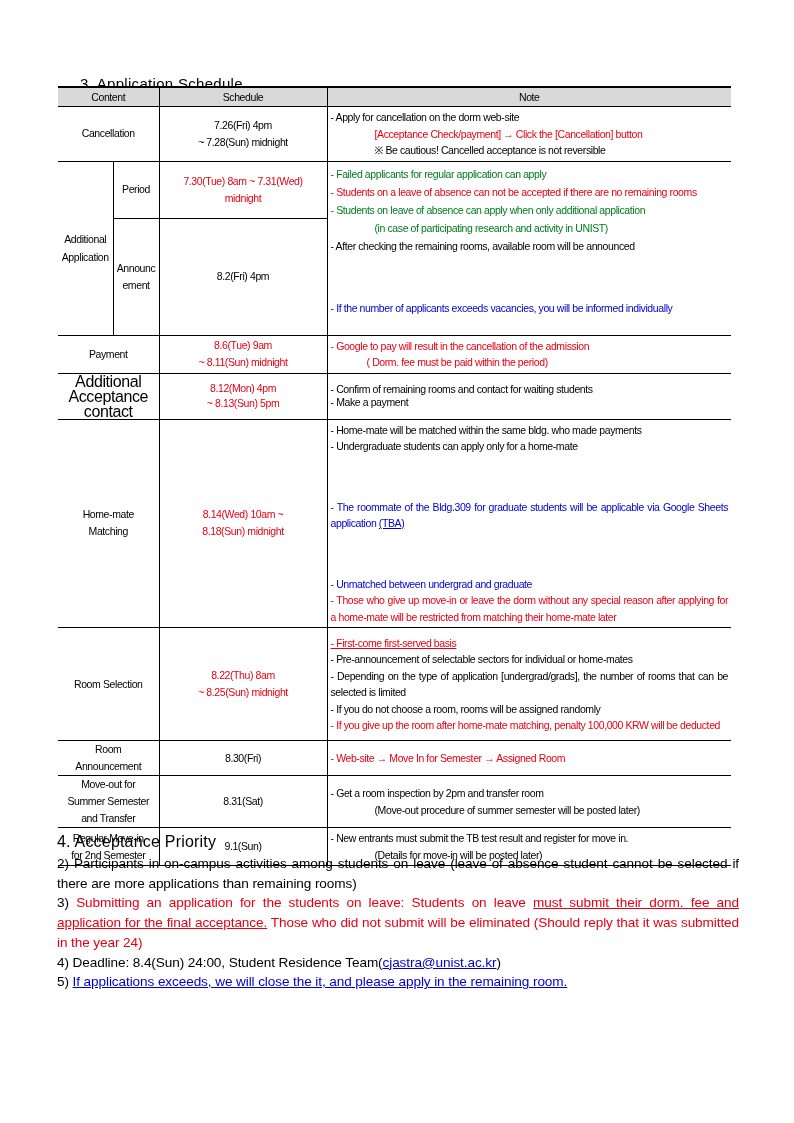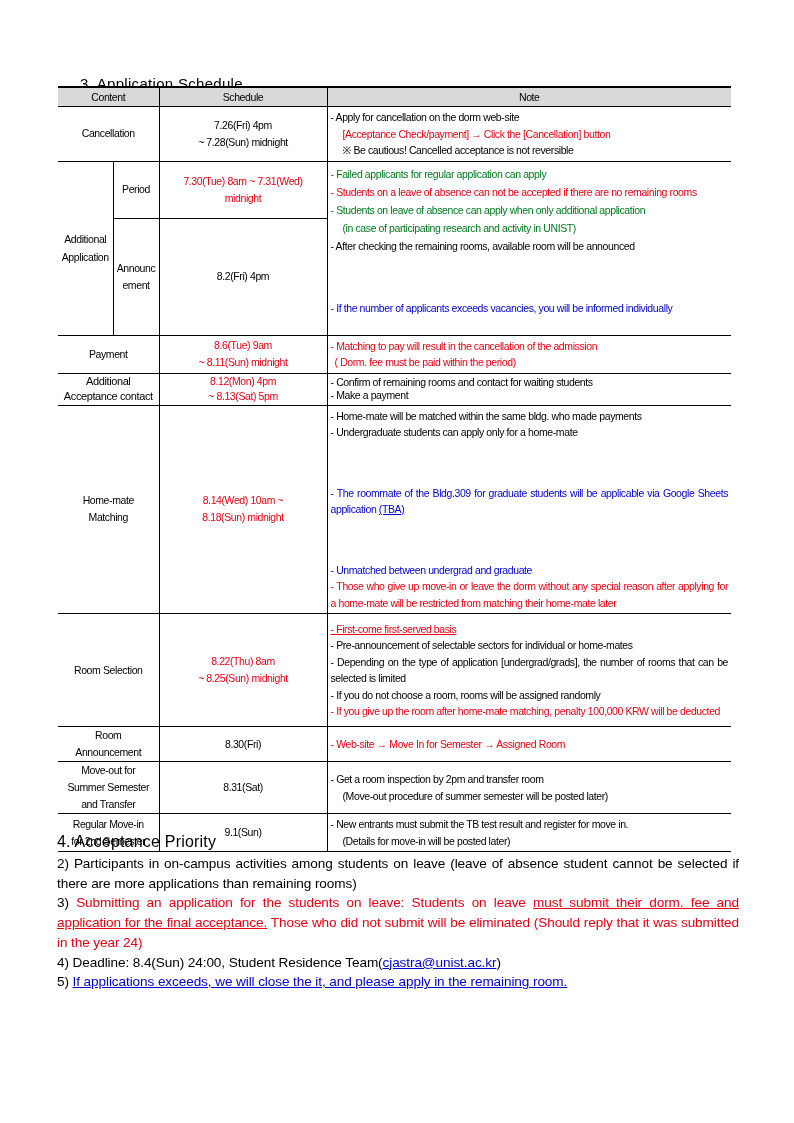--- a/index.html
+++ b/index.html
@@ -10,21 +10,21 @@
   table.sched { position: absolute; left: 58px; top: 86px; width: 673px; border-collapse: collapse;
                 table-layout: fixed; font-size: 10.5px; letter-spacing: -0.4px; }
   table.sched td, table.sched th { border: 1px solid #000; padding: 0; vertical-align: middle; }
   table.sched tr > *:first-child { border-left: none; }
   table.sched tr > *:last-child { border-right: none; }
   table.sched th { background: #d9d9d9; font-weight: normal; height: 18px; text-align: center;
                    border-top: 2px solid #000; }
   .c { text-align: center; line-height: 17px; }
   .note { padding: 2px 3px 2px 3px !important; line-height: 16.5px; text-align: left; }
   .note div { text-align: justify; }
-  .ind { padding-left: 12px; }
+  .ind { padding-left: 12px; margin-left: 32px; }
   .red { color: #e60012; }
   .green { color: #007a1e; }
   .blue { color: #0000d0; margin-top: 44px; }
   .u { text-decoration: underline; }
   .warn { position: absolute; left: 58px; top: 790px; font-size: 12.5px; font-style: italic;
           font-weight: bold; color: #e60012; letter-spacing: -0.2px; }
   .warn .txt { text-decoration: underline; }
   .h4 { position: absolute; left: 57px; top: 833px; font-size: 16px; letter-spacing: 0.2px; }
   .prio { position: absolute; left: 57px; top: 854px; width: 682px; font-size: 13.6px;
           line-height: 19.7px; text-align: justify; letter-spacing: -0.1px; }
@@ -86,33 +86,33 @@
       <td class="c">8.2(Fri)  4pm</td>
     </tr>
 
     <tr style="height:36px">
       <td colspan="2" class="c">Payment</td>
       <td class="c red">
         <div>8.6(Tue) 9am</div>
         <div>~ 8.11(Sun) midnight</div>
       </td>
       <td class="note red">
-        <div>- Matching to pay will result in the cancellation of the admission</div>
+        <div>- Google to pay will result in the cancellation of the admission</div>
         <div class="ind" style="padding-left:4px">( Dorm. fee must be paid within the period)</div>
       </td>
     </tr>
 
     <tr style="height:32px">
-      <td colspan="2" class="c" style="font-size:11px; line-height:15px">
+      <td colspan="2" class="c" style="font-size:16px; line-height:15px">
         <div>Additional</div>
         <div>Acceptance contact</div>
       </td>
       <td class="c red" style="line-height:15px">
         <div>8.12(Mon) 4pm</div>
-        <div>~ 8.13(Sat) 5pm</div>
+        <div>~ 8.13(Sun) 5pm</div>
       </td>
       <td class="note" style="line-height:13px">
         <div>- Confirm of remaining rooms and contact for waiting students</div>
         <div>- Make a payment</div>
       </td>
     </tr>
 
     <tr style="height:132px">
       <td colspan="2" class="c">
         <div>Home-mate</div>

